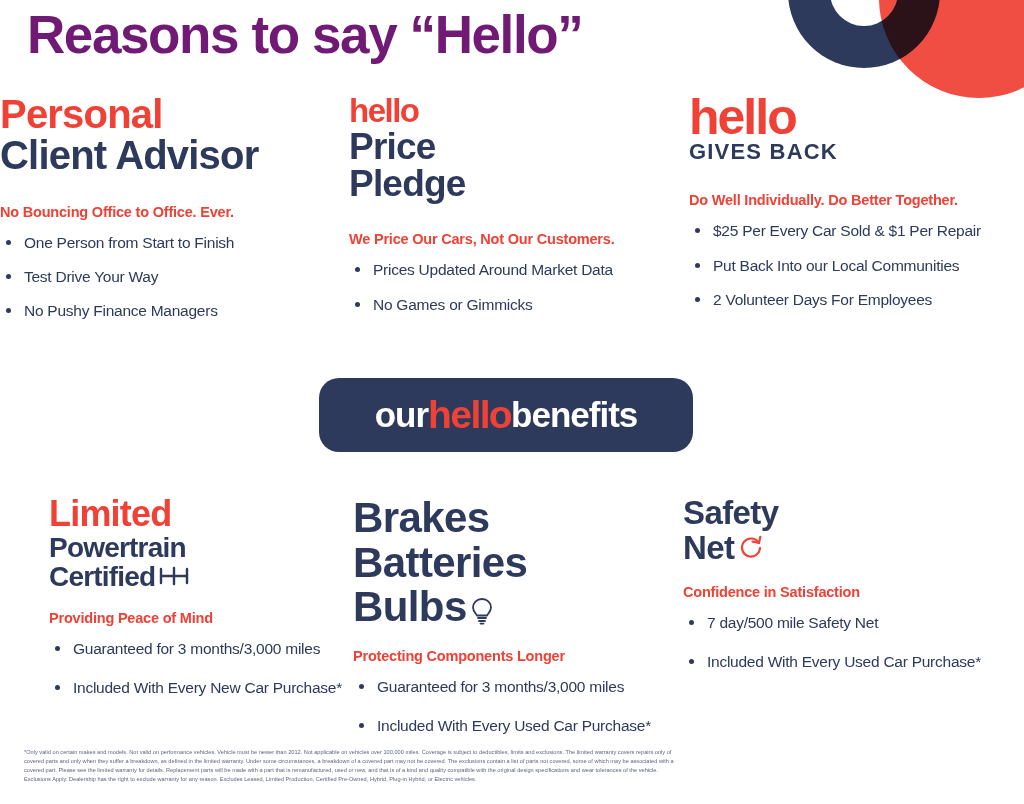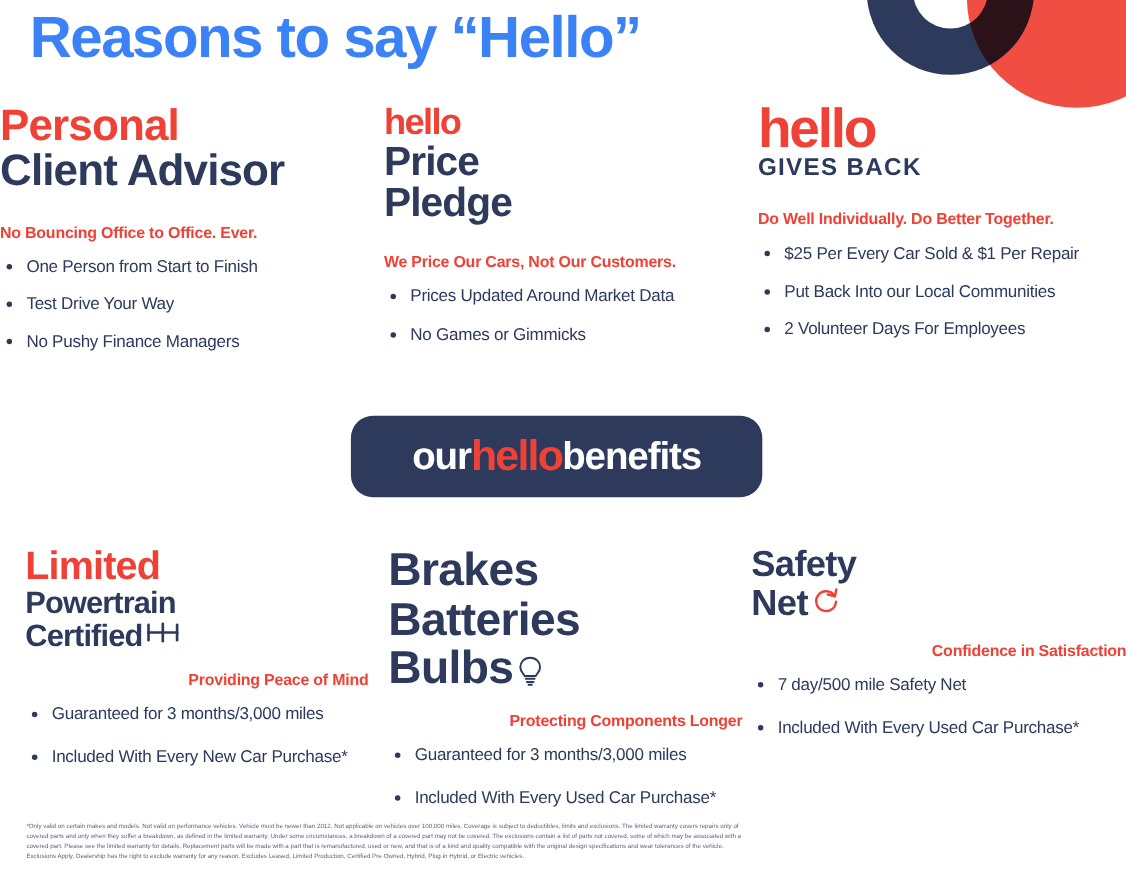--- a/index.html
+++ b/index.html
@@ -34,40 +34,40 @@
 
   
   .page-title {
     position: absolute;
     left: 27px;
     top: 8px;
     font-size: 53px;
     line-height: 1.0;
     font-weight: bold;
     letter-spacing: -1.4px;
-    color: #3b82f6;
+    color: #701a75;
     white-space: nowrap;
   }
 
   
   .cols {
     position: absolute;
     left: 0;
     width: 1024px;
     display: flex;
   }
   .cols.top { top: 94px; }
   .cols.bottom { top: 496px; }
 
   .col { position: relative; }
   .col.c1 { width: 335px; }
   .col.c2 { width: 340px; padding-left: 14px; }
   .col.c3 { width: 349px; padding-left: 14px; }
 
-  .cols.bottom .col.c1 { padding-left: 23px; }
+  .cols.bottom .col.c1 { padding-left: 49px; }
   .cols.bottom .col.c2 { padding-left: 18px; }
   .cols.bottom .col.c3 { padding-left: 8px; }
 
   
   .head {
     line-height: 1.02;
     letter-spacing: -0.8px;
     margin-bottom: 4px;
   }
   .head .red   { color: #EF4135; font-weight: bold; display: block; }
@@ -93,21 +93,21 @@
 
   
   .subhead {
     color: #EF4135;
     font-weight: bold;
     font-size: 14.5px;
     letter-spacing: -0.2px;
     white-space: nowrap;
   }
   .cols.top .subhead    { margin-top: 28px; }
-  .cols.bottom .subhead { margin-top: 18px; text-align: right; }
+  .cols.bottom .subhead { margin-top: 18px; }
 
   
   ul.bullets {
     list-style: none;
     margin-top: 13px;
   }
   ul.bullets li {
     position: relative;
     padding-left: 24px;
     color: #2D3A5C;

